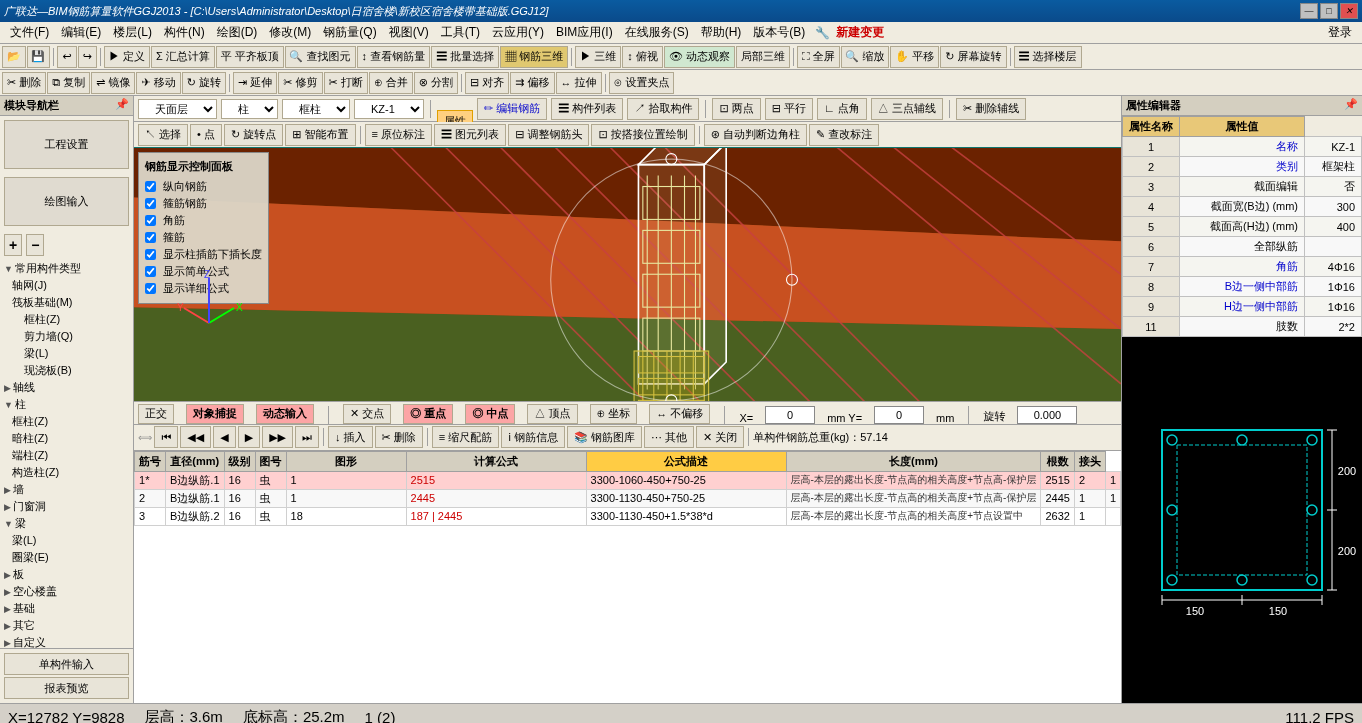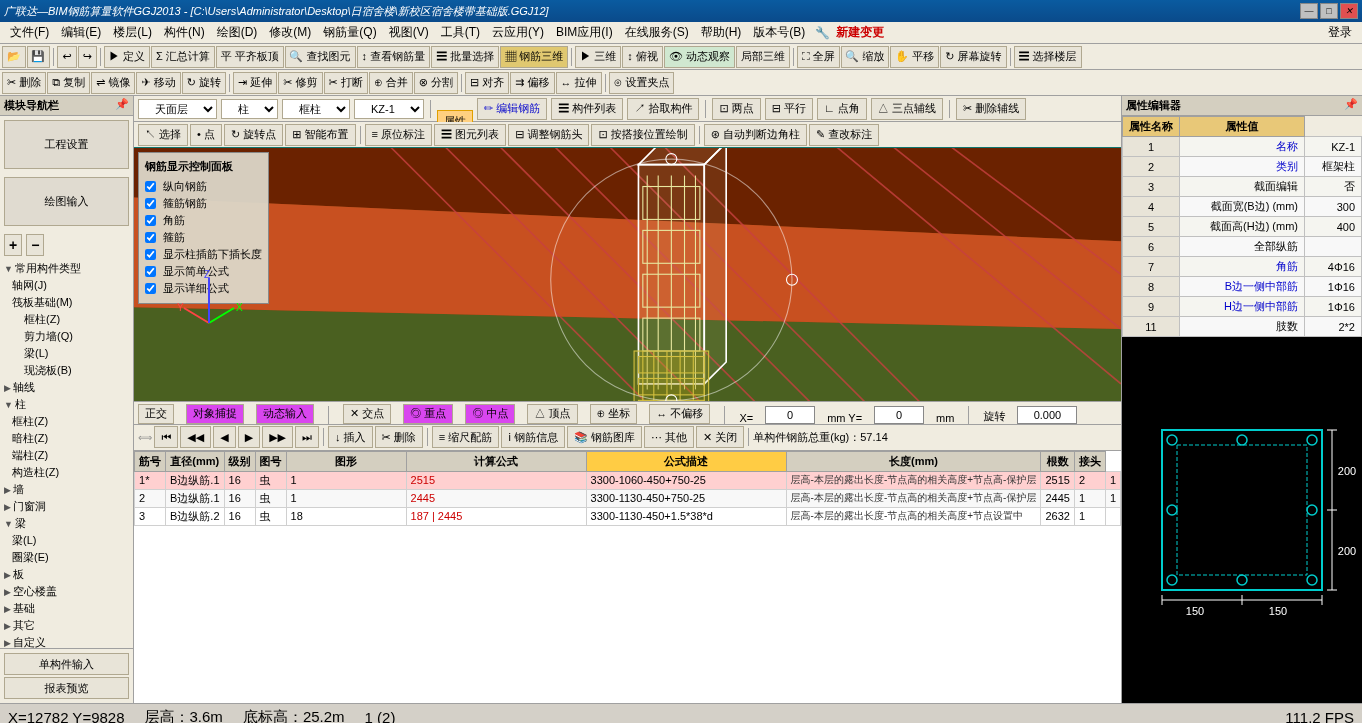--- a/index.html
+++ b/index.html
@@ -45,21 +45,21 @@
     
     #viewport { flex: 1; background: #2a2a2a; position: relative; overflow: hidden; }
     
     
     #steel-panel { position: absolute; top: 4px; left: 4px; background: rgba(220, 215, 200, 0.95); border: 1px solid #888; padding: 6px; font-size: 11px; }
     #steel-panel-title { font-weight: bold; margin-bottom: 4px; font-size: 11px; }
     .steel-check { display: flex; align-items: center; gap: 7px; padding: 1px 0; }
     .steel-check input { width: 11px; height: 11px; }
     #coord-bar { background: #f0ece0; height: 24px; display: flex; align-items: flex-end; padding: 0 4px; border-top: 1px solid #a0a0a0; border-bottom: 1px solid #a0a0a0; gap: 12px; font-size: 11px; }
     .coord-btn { padding: 1px 6px; background: #e8e4d8; border: 1px solid #b0a890; cursor: pointer; height: 20px; font-size: 11px; }
-    .coord-btn.active { background: #d946ef; }
+    .coord-btn.active { background: #fca5a5; font-weight: bold; }
     .coord-input { width: 50px; height: 18px; border: 1px solid #888; font-size: 11px; text-align: center; }
     
     #table-toolbar { background: #f0ece0; height: 26px; display: flex; align-items: center; padding: 1px 4px; border-bottom: 1px solid #a0a0a0; gap: 2px; font-size: 11px; }
     
     #data-table { background: white; flex: 1; overflow: auto; }
     table { width: 100%; border-collapse: collapse; font-size: 11px; }
     th { background: #d4cfc0; border: 1px solid #a0a0a0; padding: 2px 4px; text-align: center; white-space: nowrap; position: sticky; top: 0; }
     td { border: 1px solid #d0d0d0; padding: 1px 4px; white-space: nowrap; }
     tr:nth-child(even) { background: #f8f8f8; }
     tr.selected-row { background: #ffd0d0; }

